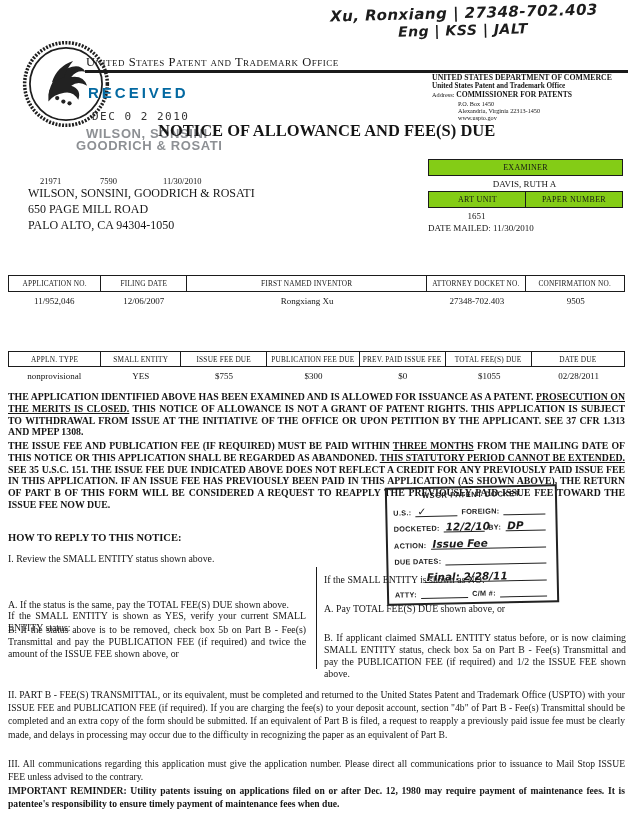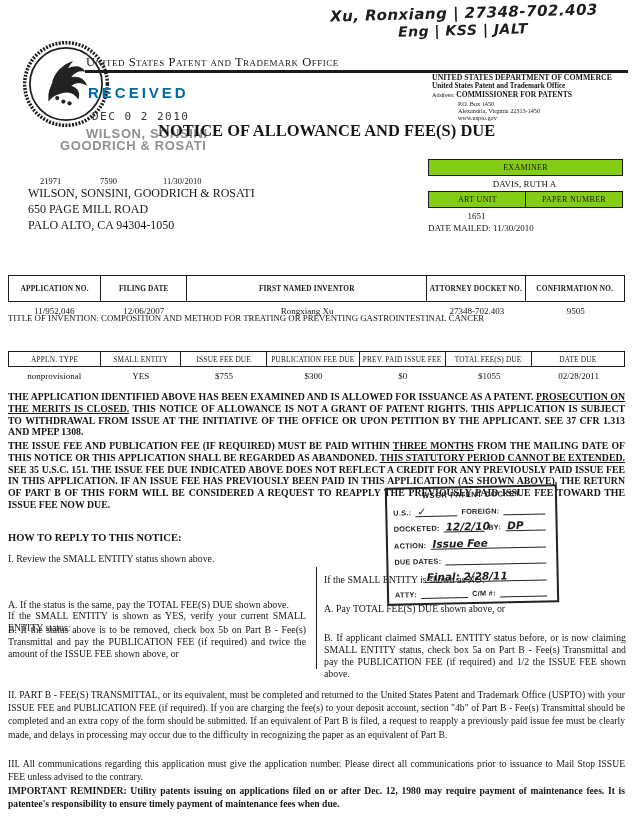--- a/index.html
+++ b/index.html
@@ -78,21 +78,21 @@
     </svg>
   </div>
 
   <div class="abs office-name" style="left:86px;top:55px;">United States Patent and Trademark Office</div>
   <div class="abs header-rule" style="left:85px;top:70px;width:543px;"></div>
 
   <div class="abs received" style="left:88px;top:84px;">RECEIVED</div>
   <div class="abs received-date" style="left:92px;top:110px;">DEC 0 2 2010</div>
 
   <div class="abs firm-stamp" style="left:86px;top:126px;">WILSON, SONSINI</div>
-  <div class="abs firm-stamp" style="left:60px;top:138px;">GOODRICH &amp; ROSATI</div>
+  <div class="abs firm-stamp" style="left:76px;top:138px;">GOODRICH &amp; ROSATI</div>
 
   <div class="abs doc-title" style="left:158px;top:121px;">NOTICE OF ALLOWANCE AND FEE(S) DUE</div>
 
   <div class="abs commerce" style="left:432px;top:73px;width:198px;">
     <div class="c1">UNITED STATES DEPARTMENT OF COMMERCE</div>
     <div class="c2">United States Patent and Trademark Office</div>
     <div class="c3"><span class="lbl">Address:</span> <span>COMMISSIONER FOR PATENTS</span></div>
     <div class="sm">P.O. Box 1450</div>
     <div class="sm">Alexandria, Virginia 22313-1450</div>
     <div class="sm">www.uspto.gov</div>
@@ -115,37 +115,36 @@
   <div class="abs exm-box" style="left:428px;top:191px;width:97px;height:15px;">
     <span>ART UNIT</span>
   </div>
   <div class="abs exm-box" style="left:525px;top:191px;width:96px;height:15px;">
     <span>PAPER NUMBER</span>
   </div>
   <div class="abs exm-text" style="left:428px;top:211px;width:97px;">1651</div>
   <div class="abs exm-text" style="left:428px;top:223px;text-align:left;">DATE MAILED: 11/30/2010</div>
 
   <div class="abs" style="left:8px;top:275px;width:617px;">
-    <div class="tbl-head" style="height:27px;font-weight:bold;">
+    <div class="tbl-head" style="height:17px;">
       <div class="cell" style="width:15%;">APPLICATION NO.</div>
       <div class="cell" style="width:14%;">FILING DATE</div>
       <div class="cell" style="width:39%;">FIRST NAMED INVENTOR</div>
       <div class="cell" style="width:16%;">ATTORNEY DOCKET NO.</div>
       <div class="cell" style="width:16%;">CONFIRMATION NO.</div>
     </div>
     <div class="tbl-vals" style="height:17px;">
       <div class="cell" style="width:15%;">11/952,046</div>
       <div class="cell" style="width:14%;">12/06/2007</div>
       <div class="cell" style="width:39%;">Rongxiang Xu</div>
       <div class="cell" style="width:16%;">27348-702.403</div>
       <div class="cell" style="width:16%;">9505</div>
     </div>
   </div>
 
-  <div class="abs invention-title" style="left:8px;top:313px;">TITLE OF INVENTION: COMPOSITION AND METHOD FOR TREATING OR PREVENTING GASTROINTESTINAL CANCER</div>
 
   <div class="abs" style="left:8px;top:351px;width:617px;">
     <div class="tbl-head" style="height:16px;">
       <div class="cell" style="width:15%;">APPLN. TYPE</div>
       <div class="cell" style="width:13%;">SMALL ENTITY</div>
       <div class="cell" style="width:14%;">ISSUE FEE DUE</div>
       <div class="cell" style="width:15%;">PUBLICATION FEE DUE</div>
       <div class="cell" style="width:14%;">PREV. PAID ISSUE FEE</div>
       <div class="cell" style="width:14%;">TOTAL FEE(S) DUE</div>
       <div class="cell" style="width:15%;">DATE DUE</div>

